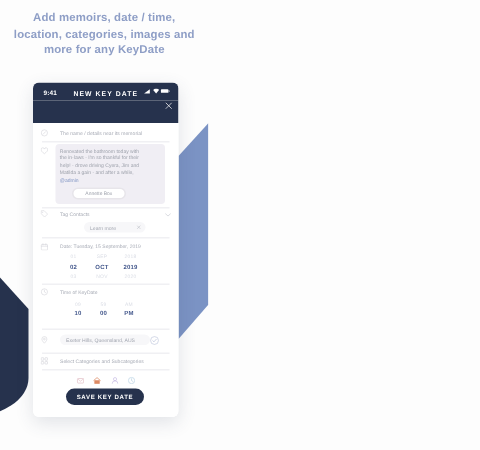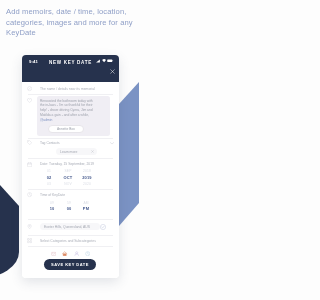--- a/index.html
+++ b/index.html
@@ -1,20 +1,20 @@
 <!DOCTYPE html>
 <html><head>
 <meta charset="utf-8">
 <style>
   *{margin:0;padding:0;box-sizing:border-box;}
   html,body{width:139px;height:300px;overflow:hidden;}
   body{font-family:"Liberation Sans",sans-serif;background:#fdfdfd;position:relative;}
   .stage{position:absolute;left:0;top:0;width:139px;height:300px;overflow:hidden;background:#fdfdfd;}
   svg.shapes{position:absolute;left:0;top:0;width:139px;height:300px;}
-  .headline{position:absolute;left:6px;top:7px;width:127px;color:#8e9ec6;font-size:7.6px;line-height:10.6px;font-weight:400;letter-spacing:.1px;}
+  .headline{position:absolute;left:6px;top:7px;width:127px;color:#8e9ec6;font-size:7.6px;line-height:10.6px;font-weight:700;text-align:center;letter-spacing:.1px;}
 
   .phone{position:absolute;left:22px;top:55px;width:97px;height:223px;background:#fff;border-radius:4px;overflow:hidden;box-shadow:0 4px 12px rgba(60,70,100,.14);}
   .statusbar{position:absolute;left:0;top:0;width:97px;height:12px;background:#26324d;}
   .sb-time{position:absolute;left:7px;top:4.6px;color:#fff;font-size:4.3px;font-weight:700;letter-spacing:.1px;line-height:4.3px;}
   .sb-icons{position:absolute;right:5.5px;top:4.4px;display:flex;align-items:flex-end;gap:1.4px;}
   .navbar{position:absolute;left:0;top:12px;width:97px;height:14.5px;background:#26324d;}
   .navtitle{position:absolute;left:0;top:4.6px;width:97px;text-align:center;color:#fff;font-size:4.55px;font-weight:700;letter-spacing:.72px;line-height:5px;}
   .closebtn{position:absolute;right:4.5px;top:4.6px;}
   .screen{position:absolute;left:0;top:26.5px;width:97px;height:196.5px;background:#fff;}
 

